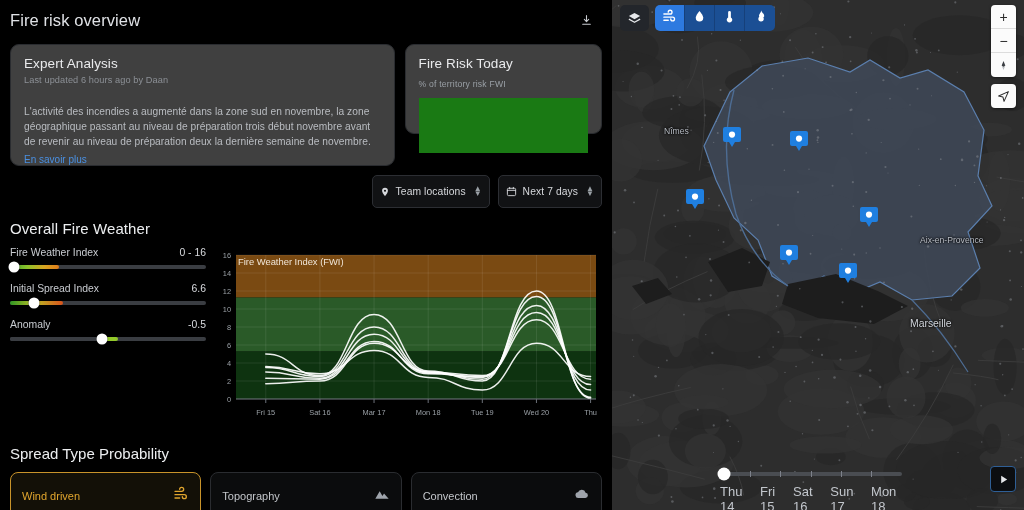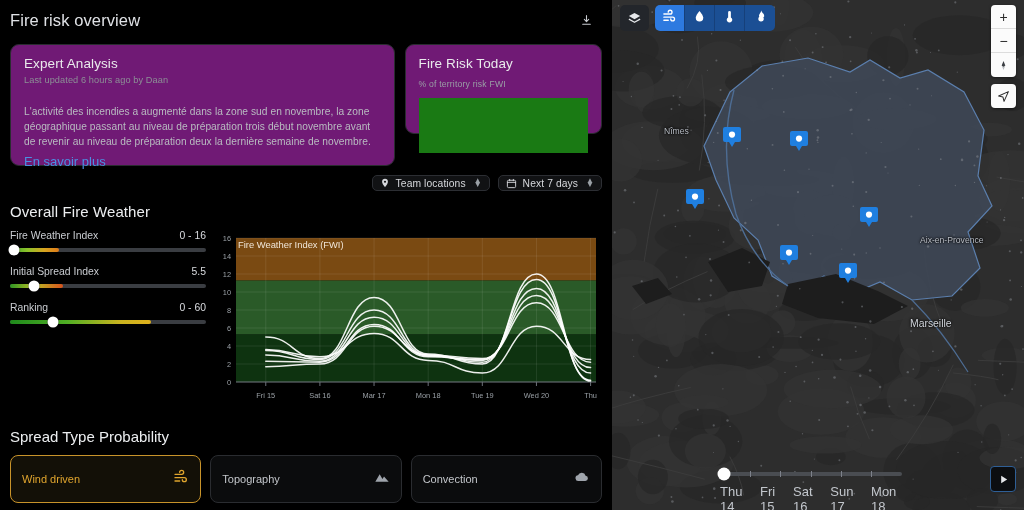--- a/index.html
+++ b/index.html
@@ -23,42 +23,42 @@
   .spacer { flex: 1; }
   .dl-btn {
     width: 24px; height: 24px; display: flex; align-items: center;
     justify-content: center; border-radius: 4px; cursor: pointer;
   }
 
   
   .cards { display: flex; gap: 10px; padding: 4px 10px 0 10px; }
   .card {
     border: 1px solid #2a2c30; border-radius: 9px;
-    background: #701a75; padding: 11px 13px 13px 13px;
+    background: #404040; padding: 11px 13px 13px 13px;
   }
   .card-exp { width: 390px; height: 122px; }
   .card-risk { width: 200px; height: 90px; }
   .card-h { font-size: 13.5px; color: #e9eaec; font-weight: 400; letter-spacing: .1px; }
   .card-sub { font-size: 9.2px; color: #8c9096; margin-top: 4px; letter-spacing: .1px;}
   .card-body {
     font-size: 10.2px; color: #b9bcc1; line-height: 1.45;
     margin-top: 20px; letter-spacing: .05px;
   }
   .card-link {
-    font-size: 13px; color: #4a90e2; margin-top: 5px;
+    font-size: 10px; color: #4a90e2; margin-top: 5px;
     display: inline-block; cursor: pointer;
   }
   .risk-sub { font-size: 8.6px; color: #9aa0a6; margin-top: 8px; letter-spacing: .2px; }
   .risk-bar-wrap { margin-top: 9px; height: 55px; width: 100%; display: flex; }
   .risk-bar { height: 100%; }
 
   
   .ctrls { display: flex; justify-content: flex-end; gap: 8px; padding: 9px 10px 0 0; }
   .ctrl {
-    height: 16px; display: flex; align-items: center; gap: 6px;
+    height: 33px; display: flex; align-items: center; gap: 6px;
     border: 1px solid #2c2e33; border-radius: 5px; background: #111214;
     padding: 0 7px; font-size: 10.3px; color: #d6d8dc; cursor: pointer;
   }
   .ctrl .lbl { letter-spacing: .1px; }
   .stepper { display: flex; flex-direction: column; line-height: .52; color: #9aa0a6; font-size: 8px; margin-left: 2px;}
 
   
   .sec-title { font-size: 15px; color: #eceef0; padding: 12px 0 0 10px; letter-spacing: .1px;}
   .ofw { display: flex; padding: 10px 8px 0 10px; gap: 4px; }
   .sliders { width: 196px; }
@@ -225,35 +225,35 @@
               <span class="slider-val">0 - 16</span>
             </div>
             <div class="track">
               <div class="fill" style="width: 25%; background: linear-gradient(90deg, rgb(58, 160, 42) 0%, rgb(140, 194, 42) 35%, rgb(215, 164, 32) 70%, rgb(224, 123, 26) 100%);"></div>
               <div class="thumb" style="left: 2%;"></div>
             </div>
           </div>
           <div class="slider-row">
             <div class="slider-top">
               <span class="slider-name">Initial Spread Index</span>
-              <span class="slider-val">5.5</span>
+              <span class="slider-val">6.6</span>
             </div>
             <div class="track">
               <div class="fill" style="width: 27%; background: linear-gradient(90deg, rgb(47, 150, 36) 0%, rgb(184, 189, 36) 45%, rgb(217, 82, 28) 100%);"></div>
               <div class="thumb" style="left: 12%;"></div>
             </div>
           </div>
           <div class="slider-row">
             <div class="slider-top">
-              <span class="slider-name">Ranking</span>
-              <span class="slider-val">0 - 60</span>
+              <span class="slider-name">Anomaly</span>
+              <span class="slider-val">-0.5</span>
             </div>
             <div class="track">
-              <div class="fill" style="width: 72%; background: linear-gradient(90deg, rgb(31, 138, 28) 0%, rgb(79, 174, 36) 40%, rgb(201, 180, 31) 78%, rgb(224, 177, 28) 100%);"></div>
-              <div class="thumb" style="left: 22%;"></div>
+              <div class="fill" style="width: 55%; background: linear-gradient(90deg, rgb(58, 61, 66) 0%, rgb(58, 61, 66) 86%, rgb(147, 201, 42) 86%, rgb(147, 201, 42) 100%);"></div>
+              <div class="thumb" style="left: 47%;"></div>
             </div>
           </div>
         </div>
       <div class="chart-wrap">
         <svg class="chart-svg" id="chart" width="390" height="182" viewBox="0 0 390 182">
             <rect x="0" y="0" width="390" height="182" fill="#000"></rect>
             <rect x="26" y="104.30000000000001" width="360" height="47.69999999999999" fill="#0e3310"></rect>
             <rect x="26" y="50.3" width="360" height="54.000000000000014" fill="#2a5a28"></rect>
             <rect x="26" y="8" width="360" height="42.3" fill="#7a4a12"></rect>
             <line x1="26" y1="152" x2="386" y2="152" stroke="#ffffff" stroke-opacity="0.09"></line>

